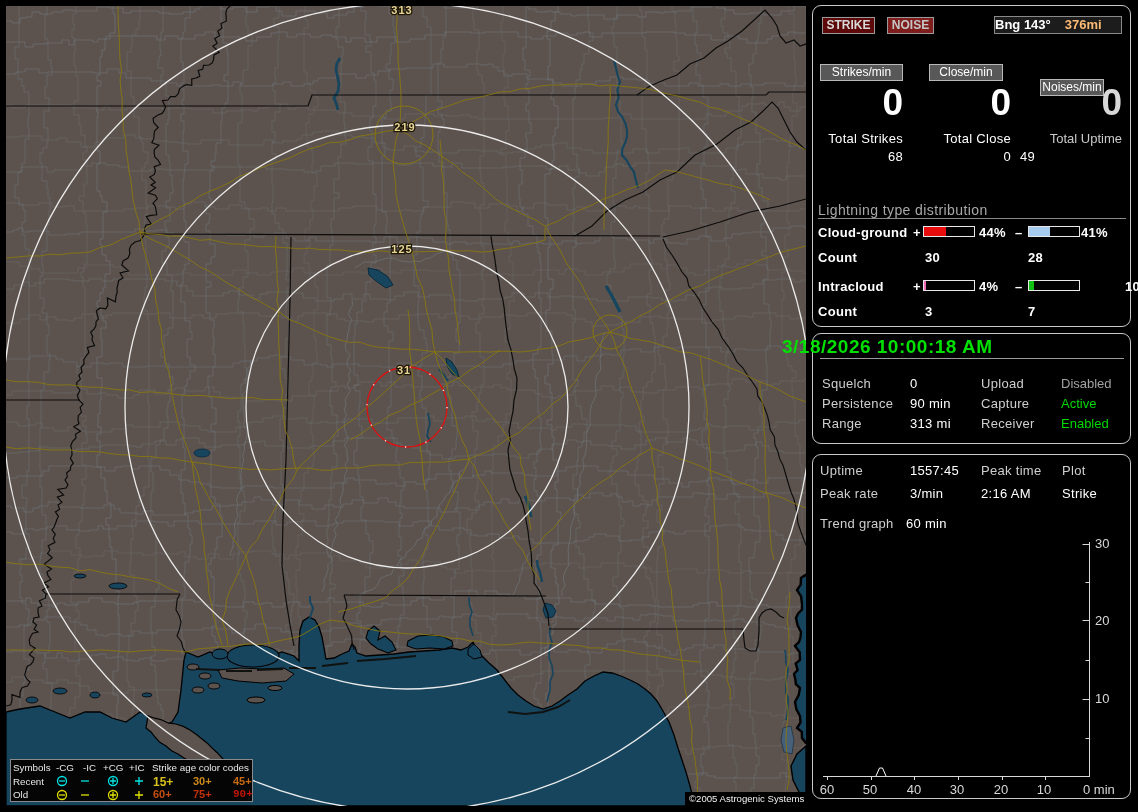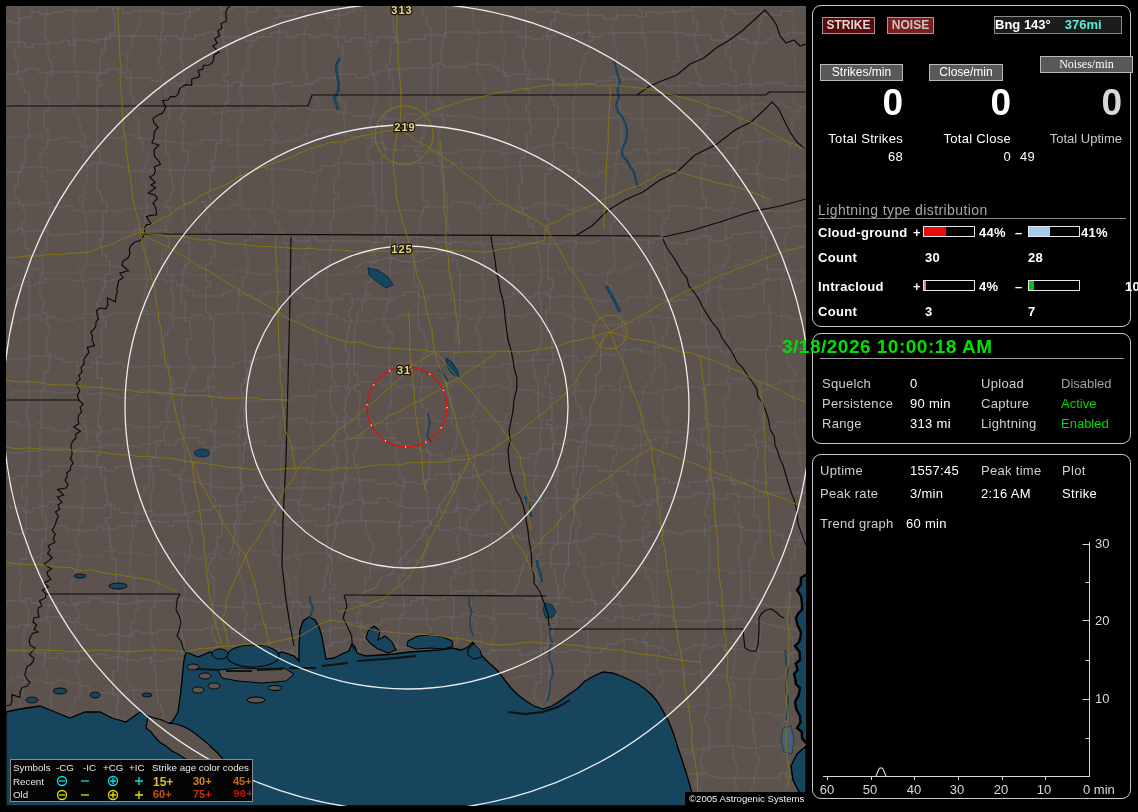--- a/index.html
+++ b/index.html
@@ -226,25 +226,25 @@
 
 <div class="abs" style="left:685px;top:792px;width:121px;height:14px;background:#000;"></div>
 <div class="abs" style="left:689px;top:793px;font-size:9.6px;color:#f2f2f2;">©2005 Astrogenic Systems</div>
 
 <div class="panel" style="left:812px;top:5px;width:319px;height:322px;"></div>
 <div class="abs" style="left:822px;top:17px;width:53px;height:17px;background:#5e0909;border:1px solid #9a9a9a;
      color:#d8d8d8;font-size:12px;font-weight:bold;text-align:center;line-height:15px;">STRIKE</div>
 <div class="abs" style="left:887px;top:17px;width:47px;height:17px;background:#7f1d1d;border:1px solid #9a9a9a;
      color:#c6c6c6;font-size:12px;font-weight:bold;text-align:center;line-height:15px;">NOISE</div>
 <div class="abs" style="left:994px;top:16px;width:128px;height:18px;background:#1c1c1c;border:1px solid #8a8a8a;
-     font-size:13px;font-weight:bold;line-height:16px;"><span style="color:#fff;padding-left:0;">Bng 143°</span><span style="color:#5eead4;padding-left:14px;margin-top:20px;">376mi</span></div>
+     font-size:13px;font-weight:bold;line-height:16px;"><span style="color:#fff;padding-left:0;">Bng 143°</span><span style="color:#fdba74;padding-left:14px;margin-top:20px;">376mi</span></div>
 
 <div class="chip" style="left:820px;top:64px;width:83px;">Strikes/min</div>
 <div class="chip" style="left:929px;top:64px;width:74px;">Close/min</div>
-<div class="chip" style="left:1040px;top:56px;width:93px;font-family:Liberation Serif, serif;">Noises/min</div>
+<div class="chip" style="left:1040px;top:79px;width:64px;">Noises/min</div>
 
 <div class="abs bigz" style="left:820px;top:82px;width:83px;text-align:right;">0</div>
 <div class="abs bigz" style="left:929px;top:82px;width:82px;text-align:right;">0</div>
 <div class="abs bigz" style="left:1040px;top:82px;width:82px;text-align:right;color:#d8d8d8;">0</div>
 
 <div class="abs val" style="left:820px;top:131px;width:83px;text-align:right;">Total Strikes</div>
 <div class="abs val" style="left:929px;top:131px;width:82px;text-align:right;">Total Close</div>
 <div class="abs" style="left:1040px;top:131px;width:82px;text-align:right;color:#c9c9c9;font-size:13px;">Total Uptime</div>
 <div class="abs val" style="left:820px;top:149px;width:83px;text-align:right;">68</div>
 <div class="abs val" style="left:929px;top:149px;width:82px;text-align:right;">0</div>
@@ -289,21 +289,21 @@
 <div class="abs lbl" style="left:822px;top:376px;">Squelch</div>
 <div class="abs val" style="left:910px;top:376px;">0</div>
 <div class="abs lbl" style="left:981px;top:376px;">Upload</div>
 <div class="abs" style="left:1061px;top:376px;font-size:13px;color:#a2a2a2;">Disabled</div>
 <div class="abs lbl" style="left:822px;top:396px;">Persistence</div>
 <div class="abs val" style="left:910px;top:396px;">90 min</div>
 <div class="abs lbl" style="left:981px;top:396px;">Capture</div>
 <div class="abs grn" style="left:1061px;top:396px;font-size:13px;">Active</div>
 <div class="abs lbl" style="left:822px;top:416px;">Range</div>
 <div class="abs val" style="left:910px;top:416px;">313 mi</div>
-<div class="abs lbl" style="left:981px;top:416px;">Lightning</div>
+<div class="abs lbl" style="left:981px;top:416px;">Receiver</div>
 <div class="abs grn" style="left:1061px;top:416px;font-size:13px;">Enabled</div>
 
 <div class="panel" style="left:812px;top:454px;width:319px;height:345px;"></div>
 <div class="abs lbl" style="left:820px;top:463px;">Uptime</div>
 <div class="abs val" style="left:910px;top:463px;">1557:45</div>
 <div class="abs lbl" style="left:981px;top:463px;">Peak time</div>
 <div class="abs lbl" style="left:1062px;top:463px;">Plot</div>
 <div class="abs lbl" style="left:820px;top:486px;">Peak rate</div>
 <div class="abs val" style="left:910px;top:486px;">3/min</div>
 <div class="abs val" style="left:981px;top:486px;">2:16 AM</div>

